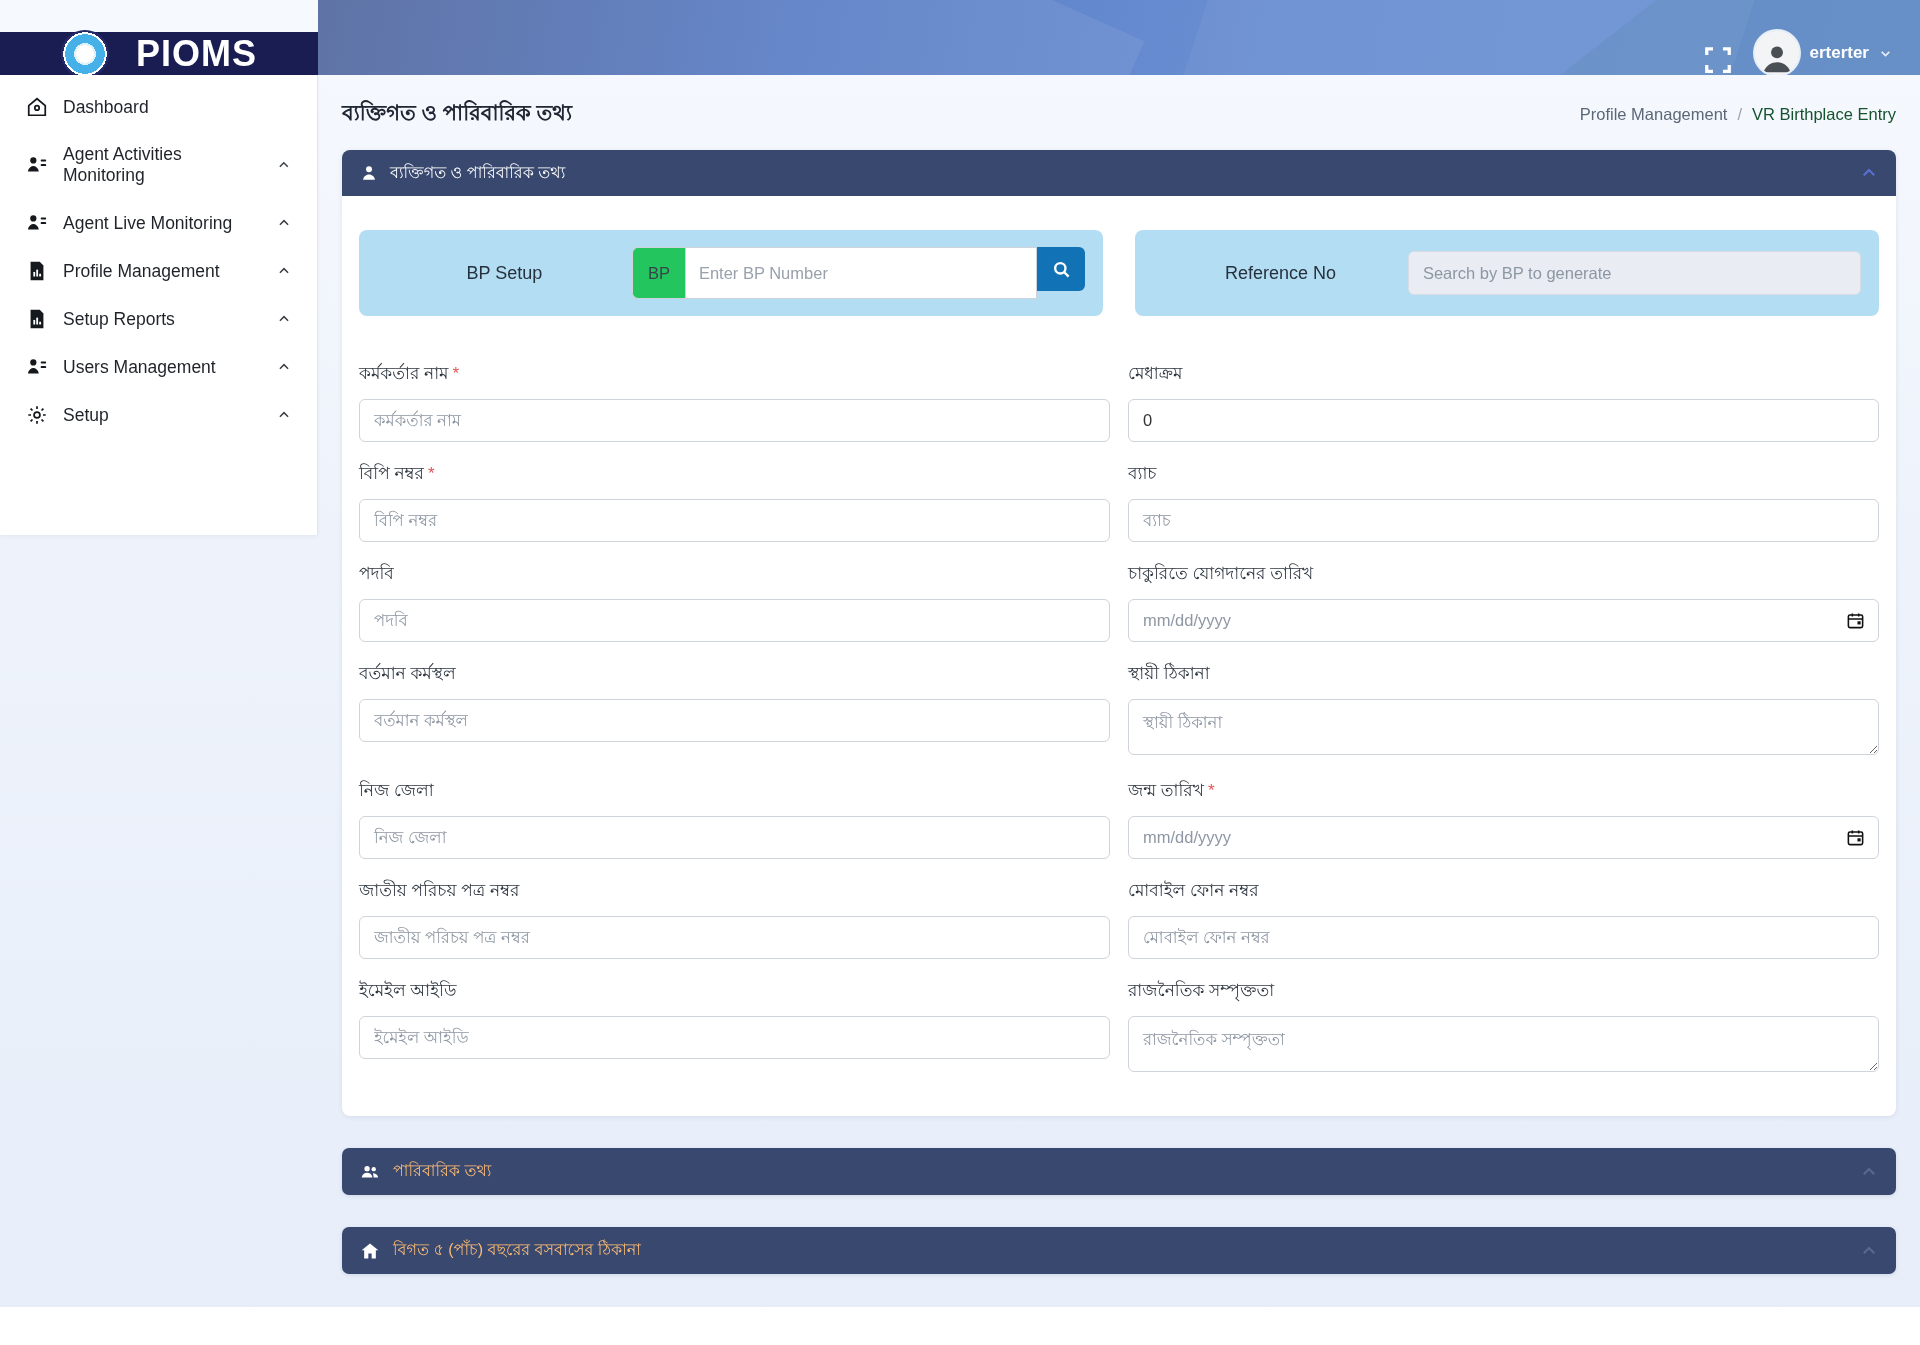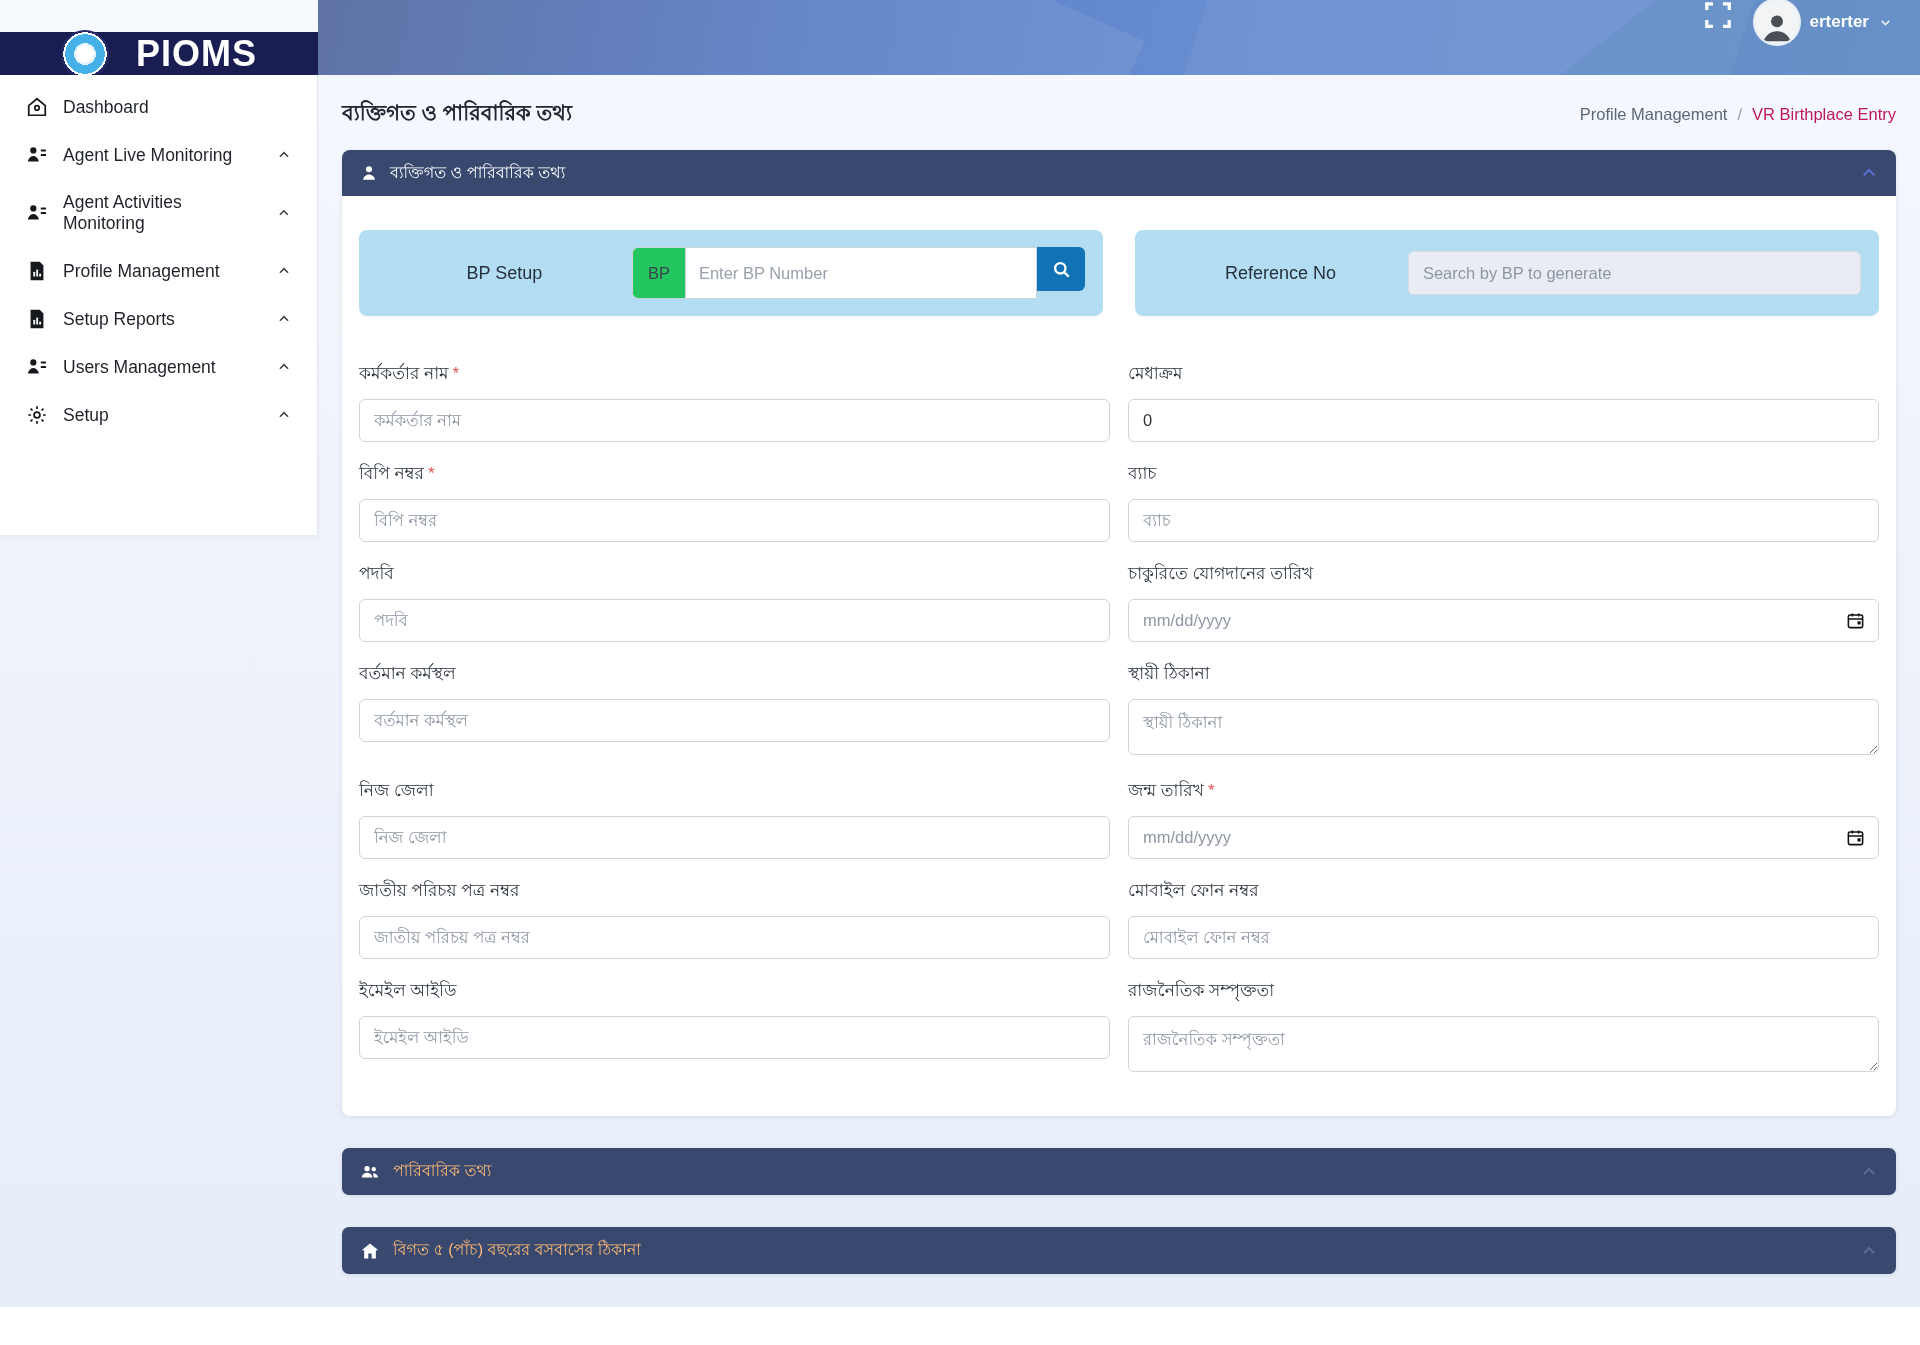--- a/index.html
+++ b/index.html
@@ -7,21 +7,21 @@
   body { background:linear-gradient(180deg,#f6f9fe 0%, #eef3fb 40%, #e7edf9 100%); overflow:hidden; }
 
   
   .topbar { display:flex; height:75px; width:100%; }
   .brand { width:318px; background:#191d52; display:flex; align-items:center; justify-content:center; gap:27px; flex:0 0 318px;margin-top:32px; }
   .logo-circle { width:48px; height:48px; border-radius:50%;
      background:radial-gradient(circle at 50% 50%, #ffffff 0 26%, #dff1fb 26% 32%, #45b1e8 32% 58%, #ffffff 58% 64%, #232a67 64% 100%); }
   .brand-name { color:#fff; font-size:36px; font-weight:bold; letter-spacing:1px; }
   .header-right { flex:1; position:relative; overflow:hidden;
      background:linear-gradient(100deg,#53699f 0%, #5b7ec6 30%, #6a8fd2 60%, #6e93d2 100%);
-     display:flex; align-items:flex-start; justify-content:flex-end; padding-right:28px; gap:22px; }
+     display:flex; align-items:flex-end; justify-content:flex-end; padding-right:28px; gap:22px; }
   .deco1 { position:absolute; left:-120px; top:-160px; width:900px; height:420px; background:rgba(255,255,255,0.07); transform:rotate(24deg); }
   .deco2 { position:absolute; right:-180px; top:-40px; width:620px; height:480px; background:rgba(60,120,120,0.12); transform:rotate(-38deg); }
   .deco3 { position:absolute; left:900px; top:-200px; width:520px; height:420px; background:rgba(255,255,255,0.05); transform:rotate(18deg); }
   .fs-btn { width:30px; height:30px; color:#fff; cursor:pointer; position:relative; z-index:2; }
   .user-chip { display:flex; align-items:center; gap:10px; position:relative; z-index:2; cursor:pointer; }
   .avatar { width:44px; height:44px; border-radius:50%; background:#f2f4f6; display:flex; align-items:flex-end; justify-content:center; overflow:hidden; box-shadow:0 0 0 2px rgba(255,255,255,0.85); }
   .username { color:#fff; font-size:17px; font-weight:600; }
   .user-chev { color:#e8edf5; }
 
   
@@ -34,21 +34,21 @@
 
   .main { flex:1; padding:0 24px; }
 
   
   .content-head { display:flex; align-items:center; justify-content:space-between; margin:22px 0 18px; }
   .page-title { font-size:21px; font-weight:bold; color:#202733; }
   .breadcrumb { font-size:16.5px; color:#5b6877; display:flex; gap:10px; align-items:center; }
   .breadcrumb .bc-parent { color:#5b6877; cursor:pointer; }
   .breadcrumb .bc-sep { color:#9aa4b0; }
   .breadcrumb .bc-current { color:#3e4document; color:#3e4document; }
-  .bc-current { color:#be185d; }
+  .bc-current { color:#14532d; }
 
   
   .card { background:#fff; border-radius:8px; box-shadow:0 1px 5px rgba(40,60,100,0.10); overflow:hidden; }
   .card-head { background:#38486f; color:#fff; height:46px; display:flex; align-items:center; gap:12px; padding:0 18px; font-size:16px; }
   .card-head .h-icon { width:18px; height:18px; color:#fff; }
   .head-chev { margin-left:auto; color:#5b6fd6; width:18px; height:18px; cursor:pointer; }
 
   .search-row { display:flex; gap:32px; padding:34px 17px 4px; }
   .search-panel { flex:1; background:#b3ddf2; border-radius:8px; padding:17px 18px; display:flex; align-items:center; }
   .search-label { flex:0 0 36%; text-align:center; font-size:18px; color:#27313d; }
@@ -130,35 +130,35 @@
     </div>
     <div class="side-item">
       <span class="s-icon">
         <svg viewBox="0 0 24 24" fill="currentColor">
             <circle cx="8" cy="7" r="3.4"></circle>
             <path d="M2 19c.8-4 3.5-6 6-6s5.2 2 6 6z"></path>
             <rect x="16" y="6" width="6" height="2.2" rx="1"></rect>
             <rect x="16" y="11" width="6" height="2.2" rx="1"></rect>
           </svg>
       </span>
-      <span>Agent Live Monitoring</span>
+      <span>Agent Activities Monitoring</span>
       <svg class="chev" viewBox="0 0 24 24" fill="none" stroke="currentColor" stroke-width="2.6">
           <path d="M5 15l7-7 7 7"></path>
         </svg>
     </div>
     <div class="side-item">
       <span class="s-icon">
         <svg viewBox="0 0 24 24" fill="currentColor">
             <circle cx="8" cy="7" r="3.4"></circle>
             <path d="M2 19c.8-4 3.5-6 6-6s5.2 2 6 6z"></path>
             <rect x="16" y="6" width="6" height="2.2" rx="1"></rect>
             <rect x="16" y="11" width="6" height="2.2" rx="1"></rect>
           </svg>
       </span>
-      <span>Agent Activities Monitoring</span>
+      <span>Agent Live Monitoring</span>
       <svg class="chev" viewBox="0 0 24 24" fill="none" stroke="currentColor" stroke-width="2.6">
           <path d="M5 15l7-7 7 7"></path>
         </svg>
     </div>
     <div class="side-item">
       <span class="s-icon">
         <svg viewBox="0 0 24 24" fill="currentColor">
             <path d="M5 2h10l4 4v16H5z"></path>
             <rect x="8" y="13" width="2" height="5" fill="#fff"></rect>
             <rect x="11.2" y="10.5" width="2" height="7.5" fill="#fff"></rect>

